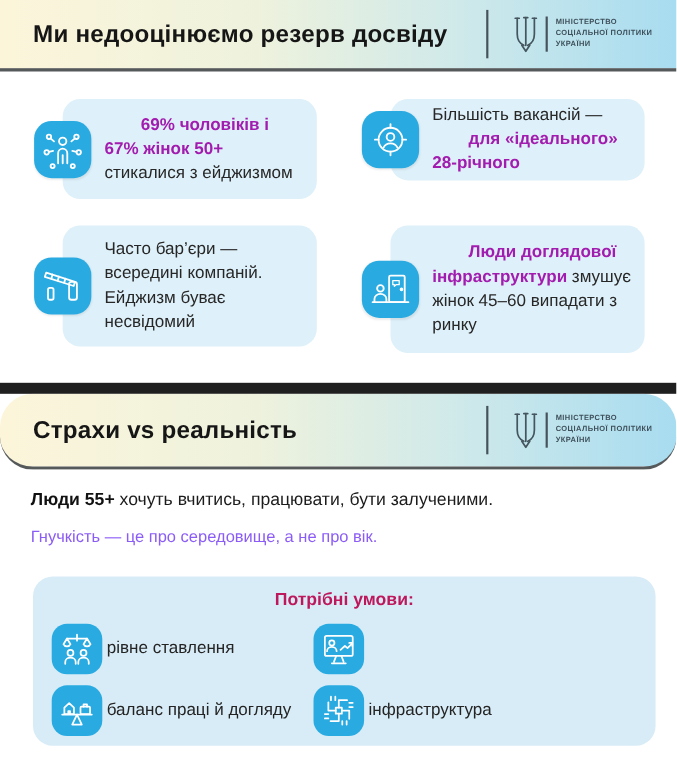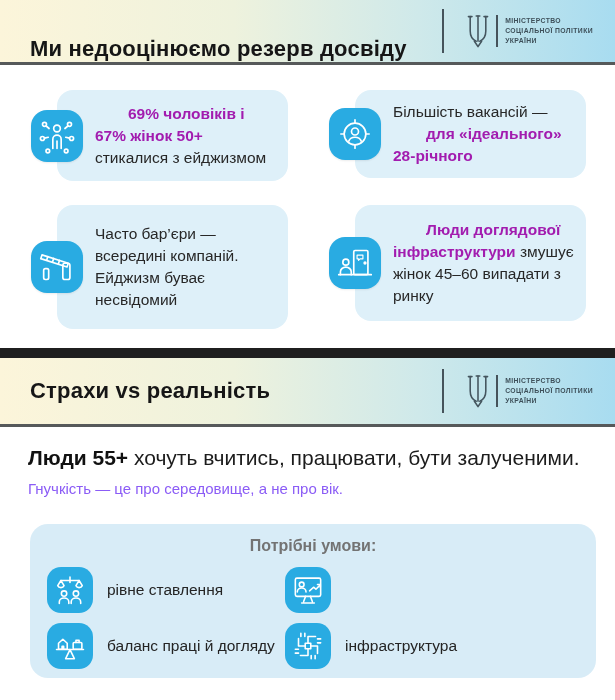--- a/index.html
+++ b/index.html
@@ -3,59 +3,59 @@
 <meta charset="utf-8">
 <style>
   * { margin:0; padding:0; box-sizing:border-box; }
   body { background:#ffffff; font-family:"Liberation Sans","DejaVu Sans",sans-serif; }
   .page { position:relative; width:615px; height:700px; background:#ffffff; overflow:hidden; }
 
   
   .banner { position:absolute; left:0; width:615px;
     background:linear-gradient(90deg,#fcf5da 0%,#eef2dd 38%,#cfe9ea 68%,#a8dcf0 100%);
     border-bottom:3px solid #56595a; display:flex; align-items:center; }
-  #banner1 { top:0; height:65px;align-items:flex-end; }
-  #banner2 { top:358px; height:69px; }
+  #banner1 { top:0; height:65px; }
+  #banner2 { top:358px; height:69px;border-radius:30px; }
   .banner-title { margin-left:30px; font-size:22px; font-weight:bold; color:#161616; letter-spacing:.2px; }
 
   .ministry { position:absolute; right:22px; top:50%; transform:translateY(-50%);
     display:flex; align-items:center; }
   .vline { width:2px; background:#46535b; display:inline-block; }
   .vline.tall { height:44px; margin-right:22px; }
   .vline.short { height:32px; margin:0 7px 0 6px; }
   .trident svg { display:block; }
   .ministry-text { font-size:6.8px; font-weight:bold; color:#3e505a; letter-spacing:.4px; line-height:1.5; }
 
   
   .card { position:absolute; background:#def0f9; border-radius:16px; display:flex; align-items:center; }
   .card.c1 { left:57px;  top:90px;  width:231px; height:91px; }
-  .card.c2 { left:355px; top:90px;  width:231px; height:88px; }
-  .card.c3 { left:57px;  top:205px; width:231px; height:124px; }
+  .card.c2 { left:355px; top:90px;  width:231px; height:74px; }
+  .card.c3 { left:57px;  top:205px; width:231px; height:110px; }
   .card.c4 { left:355px; top:205px; width:231px; height:116px; }
   .card-icon { position:absolute; left:-26px; top:50%; transform:translateY(-50%);
     width:52px; height:52px; background:#29abe2; border-radius:16px;
     display:flex; align-items:center; justify-content:center; box-shadow:0 1px 2px rgba(0,0,0,.08); }
   .card-icon svg { width:40px; height:40px; }
   .card-text { padding:8px 12px 8px 38px; font-size:15.5px; line-height:22px; color:#272727; }
   .card-text .b { font-weight:bold; color:#a21caf;margin-left:33px; }
 
   
   .divider-bar { position:absolute; left:0; top:348px; width:615px; height:10px; background:#1f1f1f; }
 
   
-  .lead { position:absolute; left:28px; top:446px; font-size:21px; color:#1c1c1c; }
+  .lead { position:absolute; left:28px; top:446px; font-size:16px; color:#1c1c1c; }
   .lead .b { font-weight:bold; color:#111; }
   .sub  { position:absolute; left:28px; top:480px; font-size:15px; color:#8b5cf6; }
 
   
   .conditions-box { position:absolute; left:30px; top:524px; width:566px; height:154px;
     background:#d8ecf7; border-radius:18px; }
-  .cond-title { text-align:center; margin-top:13px; font-size:16px; font-weight:bold; color:#737373; }
+  .cond-title { text-align:center; margin-top:13px; font-size:16px; font-weight:bold; color:#be185d; }
   .cond-grid { display:grid; grid-template-columns:238px auto; padding:5px 10px 0 17px; }
-  .cond-item { display:flex; align-items:center; gap:14px; height:52px; margin-top:4px; }
+  .cond-item { display:flex; align-items:center; gap:4px; height:52px; margin-top:4px; }
   .cond-icon { width:46px; height:46px; flex:0 0 46px; background:#29abe2; border-radius:14px;
     display:flex; align-items:center; justify-content:center; }
   .cond-icon svg { width:38px; height:38px; }
   .cond-label { font-size:15.5px; color:#242424; }
 </style>
 </head>
 <body>
 
 <div class="page">
 

